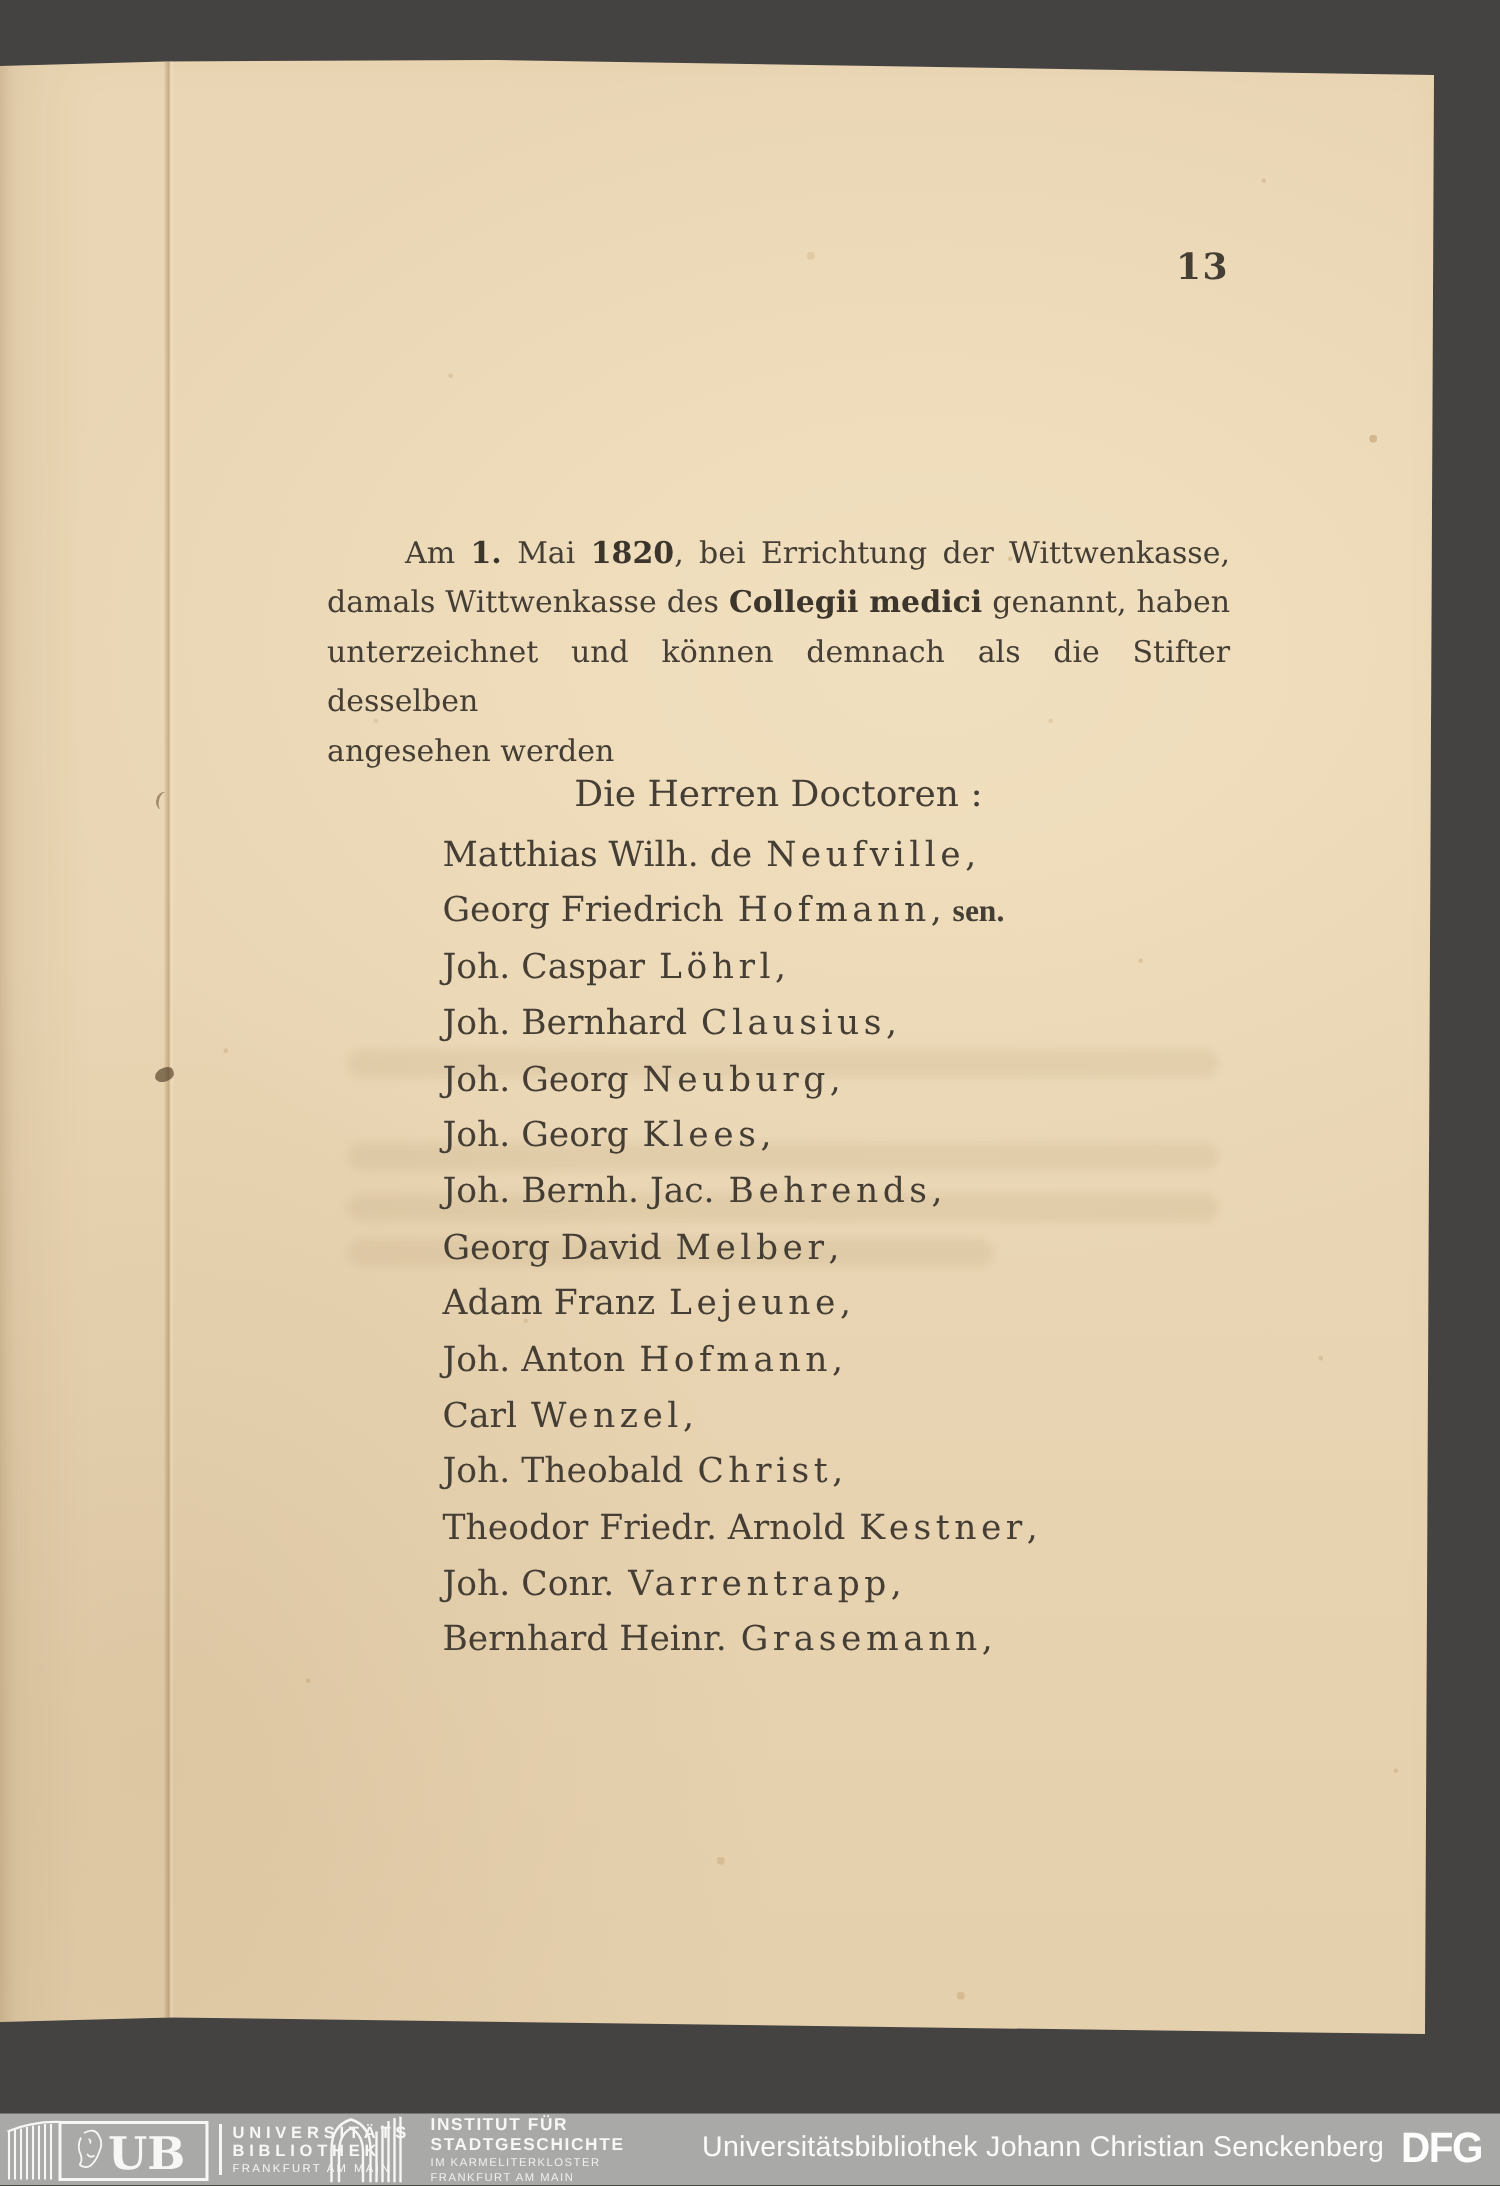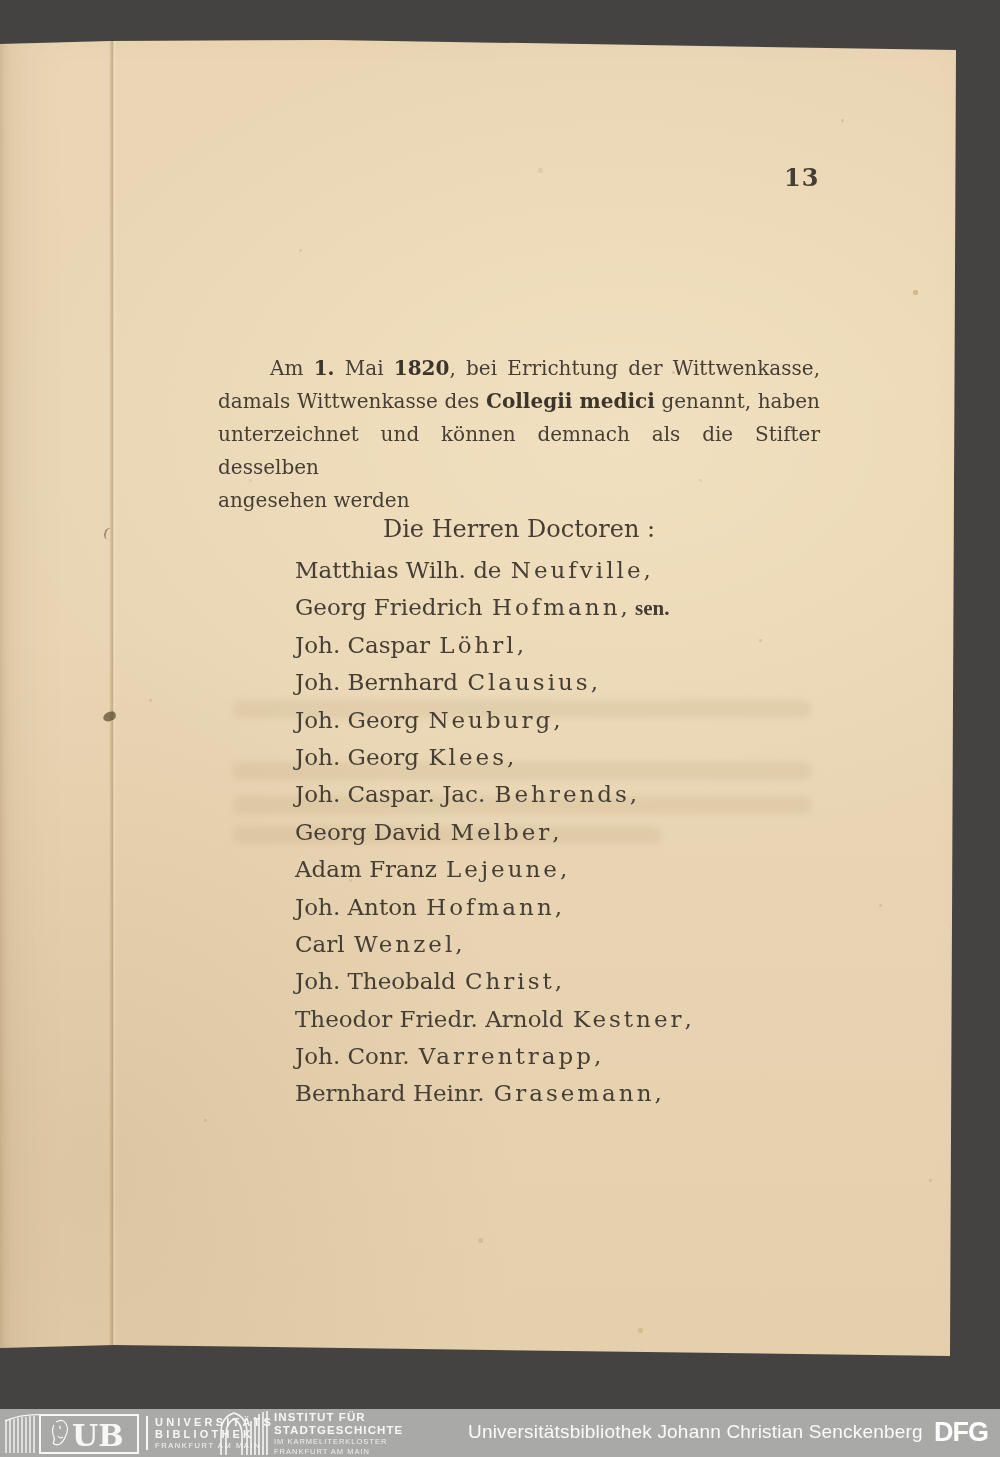--- a/index.html
+++ b/index.html
@@ -77,21 +77,21 @@
     position:absolute;left:0;top:1409px;width:1000px;height:48px;background:#a9a9a7;
     font-family:"Liberation Sans", sans-serif;color:#f7f7f6;text-decoration:underline;
   }
   .ub{position:absolute;left:4px;top:3px;height:42px;display:flex;align-items:center;}
   .ub svg{display:block;}
   .ub-text{margin-left:6px;padding-left:7px;border-left:2px solid #f7f7f6;line-height:1;}
   .ub-text .l1,.ub-text .l2{font-size:11px;font-weight:bold;letter-spacing:3.2px;margin:1px 0;}
   .ub-text .l3{font-size:7.5px;letter-spacing:1.6px;margin-top:2px;}
   .isg{position:absolute;left:218px;top:2px;height:44px;display:flex;align-items:center;}
   .isg svg{display:block;}
-  .isg-text{margin-left:6px;line-height:1;}
+  .isg-text{margin-left:19px;line-height:1;}
   .isg-text .l1,.isg-text .l2{font-size:11.5px;font-weight:bold;letter-spacing:1.1px;margin:1px 0;}
   .isg-text .l3,.isg-text .l4{font-size:7.5px;letter-spacing:1px;margin-top:2px;color:#efefee;}
   .senckenberg{
     position:absolute;left:468px;top:12px;font-size:19px;color:#fbfbfa;letter-spacing:.2px;
   }
   .dfg{
     position:absolute;right:12px;top:8px;font-size:27px;font-weight:800;letter-spacing:-1px;
     transform:scaleY(1.05);color:#fdfdfd;
   }
 </style>
@@ -122,21 +122,21 @@
 
     <div class="heading">Die Herren Doctoren :</div>
 
     <div class="names" id="names">
         <div class="name-line"><span>Matthias Wilh. de </span><span class="emph">Neufville</span><span>,</span></div>
         <div class="name-line"><span>Georg Friedrich </span><span class="emph">Hofmann</span><span>, </span><span class="suffix">sen.</span></div>
         <div class="name-line"><span>Joh. Caspar </span><span class="emph">Löhrl</span><span>,</span></div>
         <div class="name-line"><span>Joh. Bernhard </span><span class="emph">Clausius</span><span>,</span></div>
         <div class="name-line"><span>Joh. Georg </span><span class="emph">Neuburg</span><span>,</span></div>
         <div class="name-line"><span>Joh. Georg </span><span class="emph">Klees</span><span>,</span></div>
-        <div class="name-line"><span>Joh. Caspar. Jac. </span><span class="emph">Behrends</span><span>,</span></div>
+        <div class="name-line"><span>Joh. Bernh. Jac. </span><span class="emph">Behrends</span><span>,</span></div>
         <div class="name-line"><span>Georg David </span><span class="emph">Melber</span><span>,</span></div>
         <div class="name-line"><span>Adam Franz </span><span class="emph">Lejeune</span><span>,</span></div>
         <div class="name-line"><span>Joh. Anton </span><span class="emph">Hofmann</span><span>,</span></div>
         <div class="name-line"><span>Carl </span><span class="emph">Wenzel</span><span>,</span></div>
         <div class="name-line"><span>Joh. Theobald </span><span class="emph">Christ</span><span>,</span></div>
         <div class="name-line"><span>Theodor Friedr. Arnold </span><span class="emph">Kestner</span><span>,</span></div>
         <div class="name-line"><span>Joh. Conr. </span><span class="emph">Varrentrapp</span><span>,</span></div>
         <div class="name-line"><span>Bernhard Heinr. </span><span class="emph">Grasemann</span><span>,</span></div>
       </div>
 

